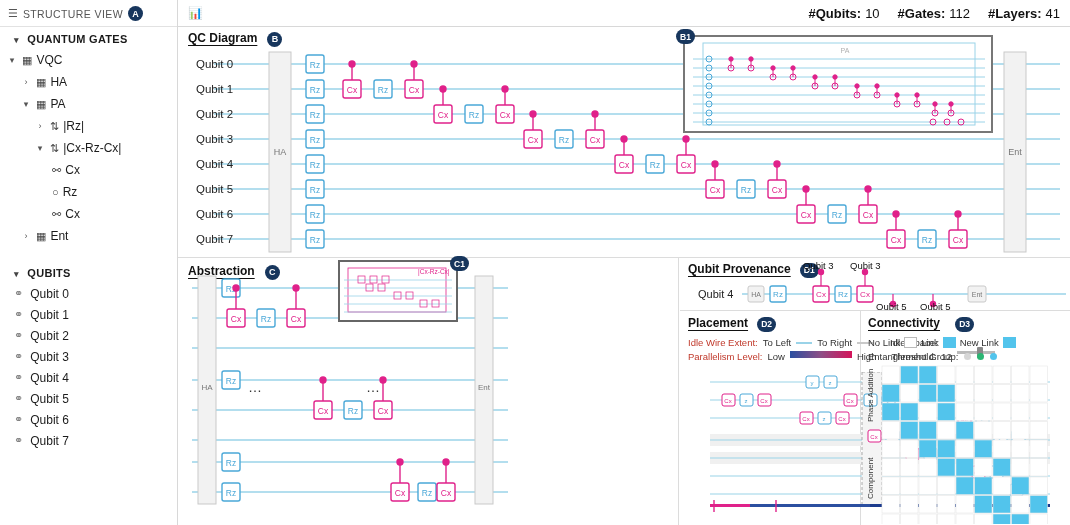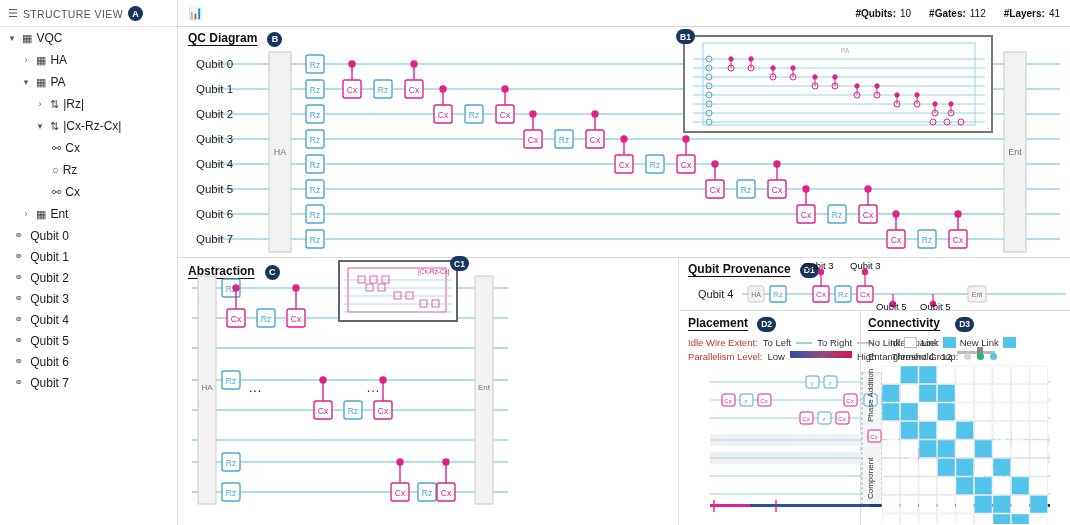--- a/index.html
+++ b/index.html
@@ -46,21 +46,21 @@
   }
   .qicon { color: #7a7a7a; font-size: 11px; }
 
   
   .topbar {
     position: absolute; left: 178px; top: 0; width: 892px; height: 27px;
     border-bottom: 1px solid #d8d8d8; display: flex; align-items: center;
     padding: 0 10px; background: #fff;
   }
   .topbar .vis-title { color: #6f7276; font-size: 12px; margin-left: 6px; }
-  .topbar .stats { margin-left: auto; display: flex; gap: 18px; font-size: 10px; }
+  .topbar .stats { margin-left: auto; display: flex; gap: 18px; font-size: 13px; }
   .stats b { color: #111; }
   .stats span.val { color: #111; font-weight: normal; margin-left: 4px; }
 
   
   .panel-title {
     font-weight: bold; font-size: 12px; color: #111;
     text-decoration: underline; text-underline-offset: 3px;
   }
   .badge {
     display: inline-flex; align-items: center; justify-content: center;
@@ -104,20 +104,24 @@
 
 <div class="app">
 
   <div class="sidebar">
     <div class="sidebar-header">
       <span style="font-size:11px;color:#555;">☰</span>
       <span class="title">STRUCTURE VIEW</span>
       <span class="badge">A</span>
     </div>
 
+    <div class="sec-title">
+      <span class="caret">▾</span>
+      <span>QUANTUM GATES</span>
+    </div>
 
     <div class="tree">
       <div class="tnode" style="padding-left:6px;">
         <span class="tw">▾</span>
         <span class="gicon">▦</span>
         <span>VQC</span>
       </div>
       <div class="tnode" style="padding-left:20px;">
         <span class="tw">›</span>
         <span class="gicon">▦</span>
@@ -150,20 +154,24 @@
         <span class="gicon">⚯</span>
         <span>Cx</span>
       </div>
       <div class="tnode" style="padding-left:20px;">
         <span class="tw">›</span>
         <span class="gicon">▦</span>
         <span>Ent</span>
       </div>
     </div>
 
+    <div class="sec-title" style="margin-top:14px;">
+      <span class="caret">▾</span>
+      <span>QUBITS</span>
+    </div>
     <div>
       <div class="qubit-row">
           <span class="qicon">⚭</span>
           <span>Qubit 0</span>
         </div>
       <div class="qubit-row">
           <span class="qicon">⚭</span>
           <span>Qubit 1</span>
         </div>
       <div class="qubit-row">

